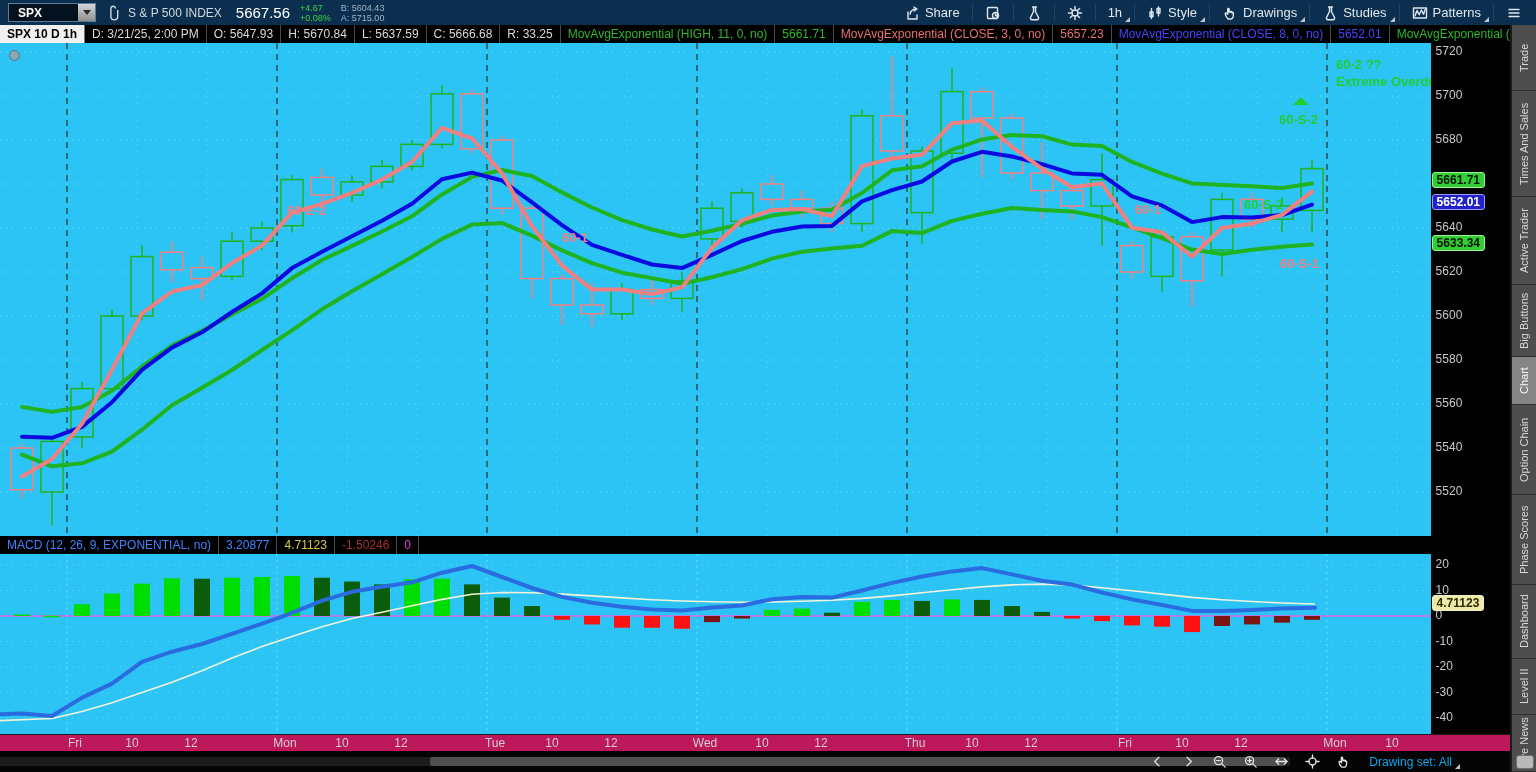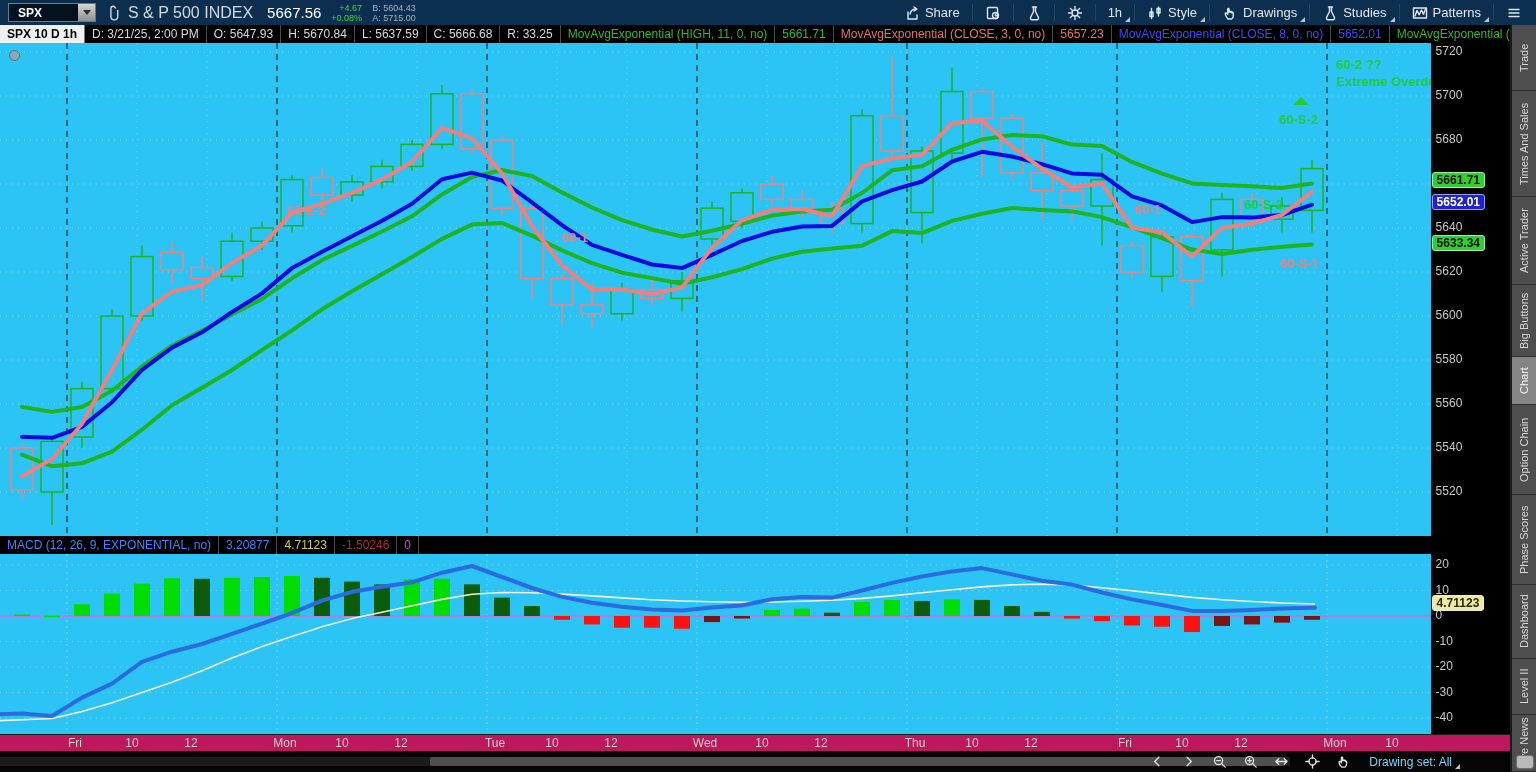--- a/index.html
+++ b/index.html
@@ -11,24 +11,24 @@
   .topbar { height:25px; background:#0d2f4f; display:flex; align-items:center;
     color:#dfe7ee; font-size:13px; padding:0 4px; flex:0 0 25px; }
   .sym-box { width:88px; height:19px; background:#04121f; border:1px solid #5a7d99;
     display:flex; align-items:center; margin-left:4px; }
   .sym-box .sym-txt { flex:1; color:#fff; font-weight:bold; font-size:12px; padding-left:9px; }
   .sym-dd { width:17px; height:17px; background:linear-gradient(#d6d6d6,#8f8f8f);
     display:flex; align-items:center; justify-content:center; }
   .sym-dd::after { content:""; border-left:4px solid transparent; border-right:4px solid transparent;
     border-top:5px solid #2a2a2a; }
   .clip-btn { margin:0 8px 0 10px; display:flex; align-items:center; color:#cfd8df; }
-  .tb-desc { color:#cfd8df; font-size:16px; margin-right:14px; }
+  .tb-desc { color:#cfd8df; font-size:12px; margin-right:14px; }
   .tb-last { color:#fff; font-size:15px; font-weight:normal; margin-right:10px; }
   .tb-chg { display:flex; flex-direction:column; line-height:10px; font-size:9px;
-    color:#3fd23f; margin-right:10px;align-items:flex-end; }
+    color:#3fd23f; margin-right:10px; }
   .tb-ba { display:flex; flex-direction:column; line-height:10px; font-size:9px;
     color:#9fb4c6; }
   .tb-sep { width:1px; height:17px; background:#1c4566; margin:0 2px; }
   .tb-right { margin-left:auto; display:flex; align-items:center; height:100%; }
   .tb-btn { display:flex; align-items:center; gap:5px; padding:0 10px; height:100%;
     position:relative; cursor:pointer; white-space:nowrap; }
   .tb-btn svg { display:block; }
   .dd::after { content:""; position:absolute; right:2px; bottom:3px;
     border-left:5px solid transparent; border-bottom:5px solid #b9c6d2; }
 
@@ -59,21 +59,21 @@
 
   .time-axis { height:17px; background:#be185d; position:relative; font-size:12px;
     color:#d0d0d0; flex:0 0 17px; border-top:1px solid #1c1c1c; }
   .tlabel { position:absolute; top:1px; transform:translateX(-50%); }
 
   .bottom-bar { height:21px; background:#050505; position:relative; flex:0 0 21px; }
   .scroll-track { position:absolute; left:0; top:6px; width:1290px; height:9px; background:#1c1c1c; }
   .scroll-thumb { position:absolute; left:430px; top:6px; width:855px; height:9px;
     background:#4f4f4f; border-radius:2px; }
   .bb-controls { position:absolute; right:48px; top:0; height:21px; display:flex;
-    align-items:center; gap:16px; color:#7dd3fc; font-size:12px; }
+    align-items:center; gap:16px; color:#0ea5e9; font-size:12px; }
   .bb-btn { display:flex; align-items:center; position:relative; cursor:pointer; }
   .bb-btn.dd { padding-right:8px; }
 
   
   .sidebar { width:26px; background:#404040; display:flex; flex-direction:column;
     border-left:2px solid #1a1a1a; position:relative; }
   .side-tab { writing-mode:vertical-rl; transform:rotate(180deg); display:flex;
     align-items:center; justify-content:center; background:#4e4e4e; color:#d8d8d8;
     font-size:11px; border-top:1px solid #2e2e2e; cursor:pointer; white-space:nowrap; }
   .side-tab.active { background:#858585; color:#f4f4f4; }

